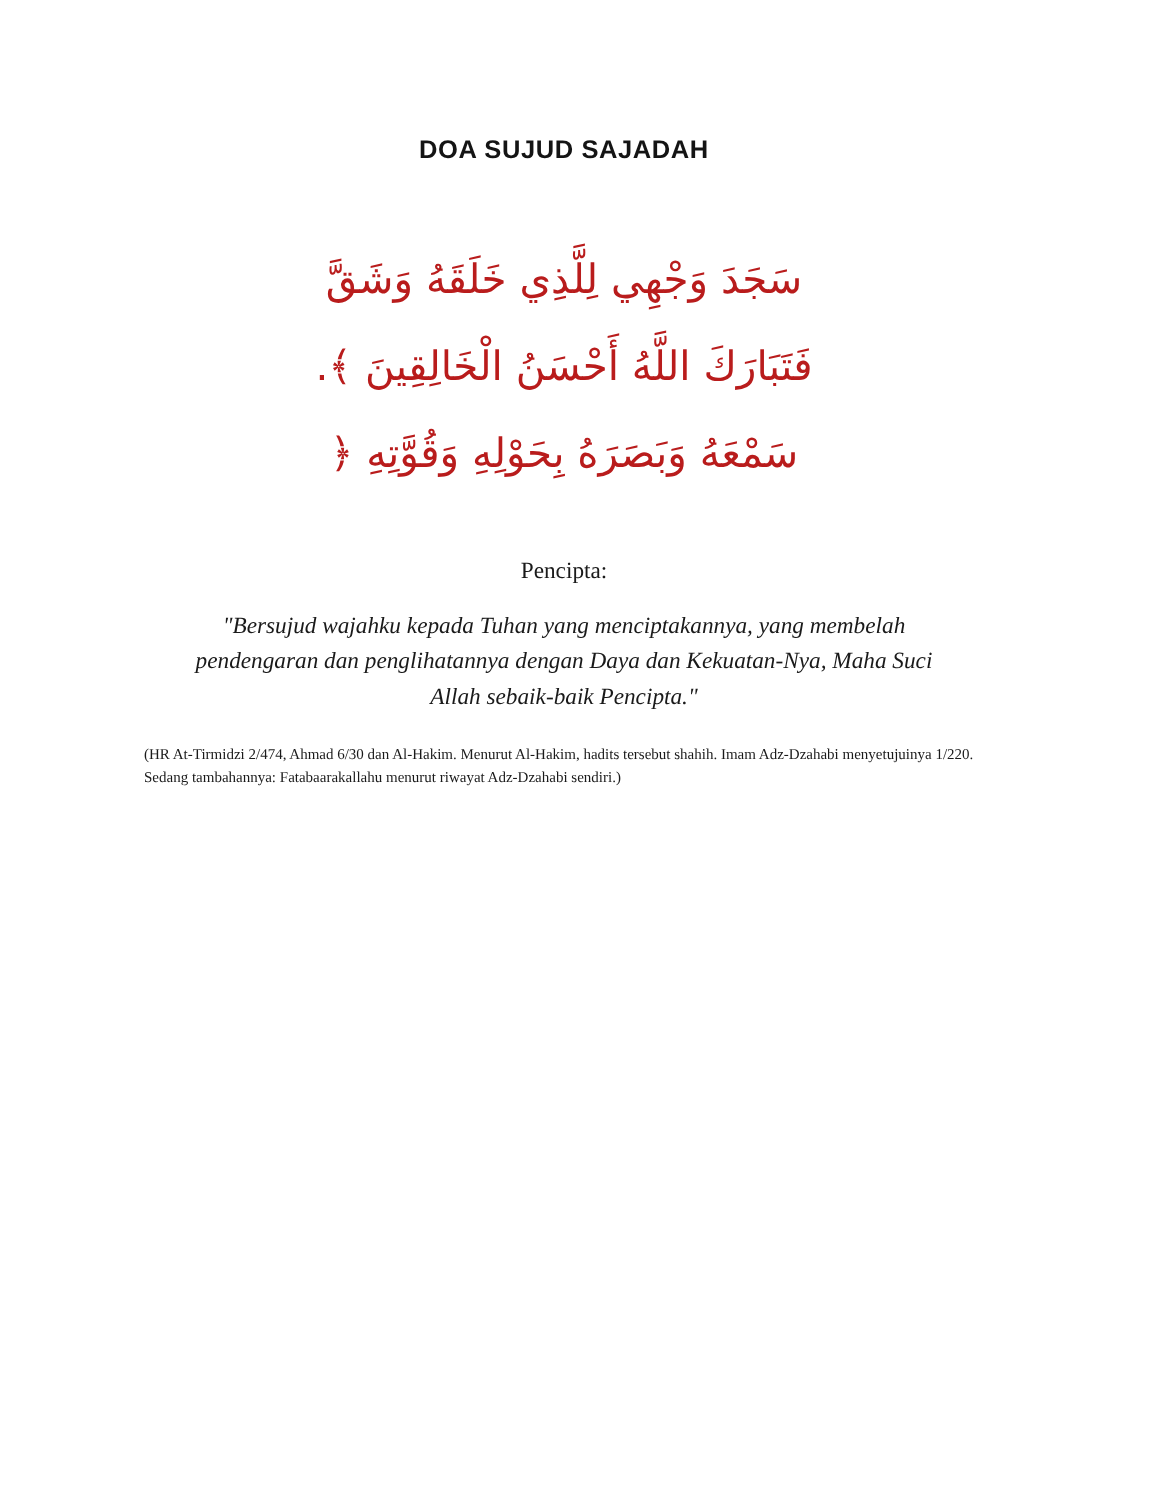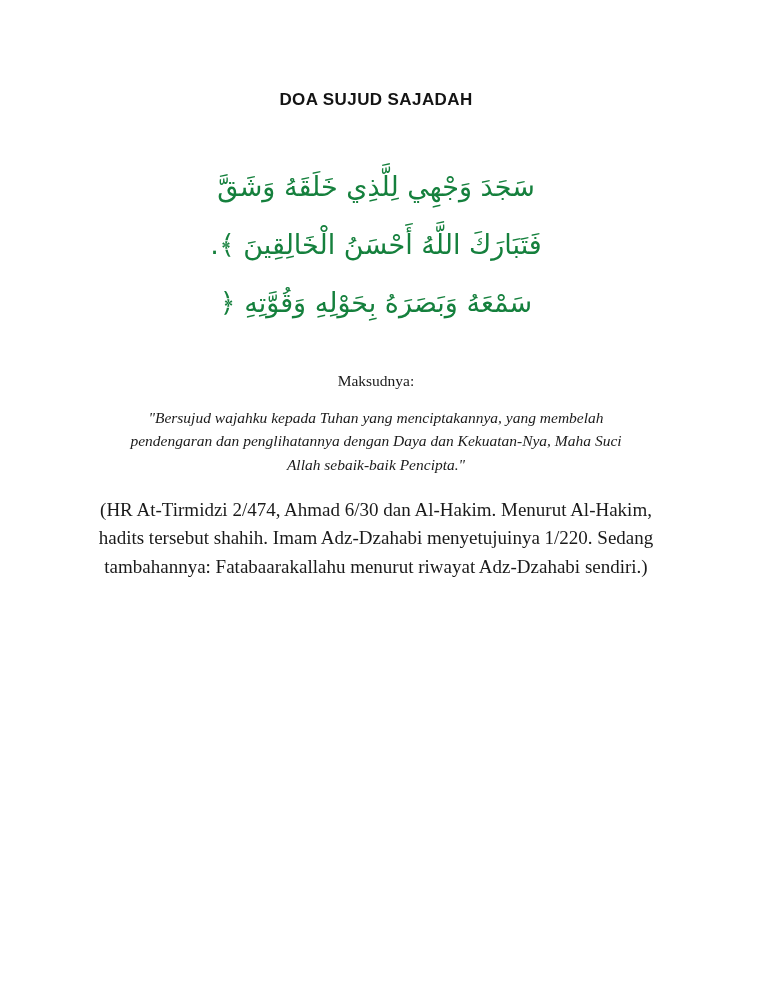--- a/index.html
+++ b/index.html
@@ -37,21 +37,21 @@
     text-align: left;
     color: #1a1a1a;
   }
   .arabic-block {
     margin: 48px 0 0 0;
     direction: rtl;
     text-align: center;
     font-family: "DejaVu Sans", "Liberation Sans", sans-serif;
     font-size: 27px;
     line-height: 2.15;
-    color: #15803d;
+    color: #b91c1c;
     letter-spacing: 0.5px;
     padding: 0 20px;
   }
   .arabic-line {
     display: block;
     white-space: nowrap;
   }
   .maksudnya {
     margin: 40px 0 0 0;
     text-align: center;
@@ -60,39 +60,39 @@
   .translation {
     margin: 16px 0 0 0;
     text-align: center;
     font-style: italic;
     font-size: 15.5px;
     line-height: 1.5;
     padding: 0 24px;
   }
   .source {
     margin: 20px 0 0 0;
-    text-align: center;
-    font-size: 19px;
+    text-align: left;
+    font-size: 10px;
     line-height: 1.5;
     padding: 0 8px;
   }
 </style>
 </head>
 <body>
 
 <div class="page">
 
   <h1 class="doc-title">DOA SUJUD SAJADAH</h1>
 
 
   <div class="arabic-block">
     <span class="arabic-line">سَجَدَ وَجْهِي لِلَّذِي خَلَقَهُ وَشَقَّ</span>
     <span class="arabic-line">فَتَبَارَكَ اللَّهُ أَحْسَنُ الْخَالِقِينَ ﴾.</span>
     <span class="arabic-line">سَمْعَهُ وَبَصَرَهُ بِحَوْلِهِ وَقُوَّتِهِ ﴿</span>
   </div>
 
-  <p class="maksudnya">Maksudnya:</p>
+  <p class="maksudnya">Pencipta:</p>
 
   <p class="translation">"Bersujud wajahku kepada Tuhan yang menciptakannya, yang membelah pendengaran dan penglihatannya dengan Daya dan Kekuatan-Nya, Maha Suci Allah sebaik-baik Pencipta."</p>
 
   <p class="source">(HR At-Tirmidzi 2/474, Ahmad 6/30 dan Al-Hakim. Menurut Al-Hakim, hadits tersebut shahih. Imam Adz-Dzahabi menyetujuinya 1/220. Sedang tambahannya: Fatabaarakallahu menurut riwayat Adz-Dzahabi sendiri.)</p>
 
 </div>
 
 </body></html>

